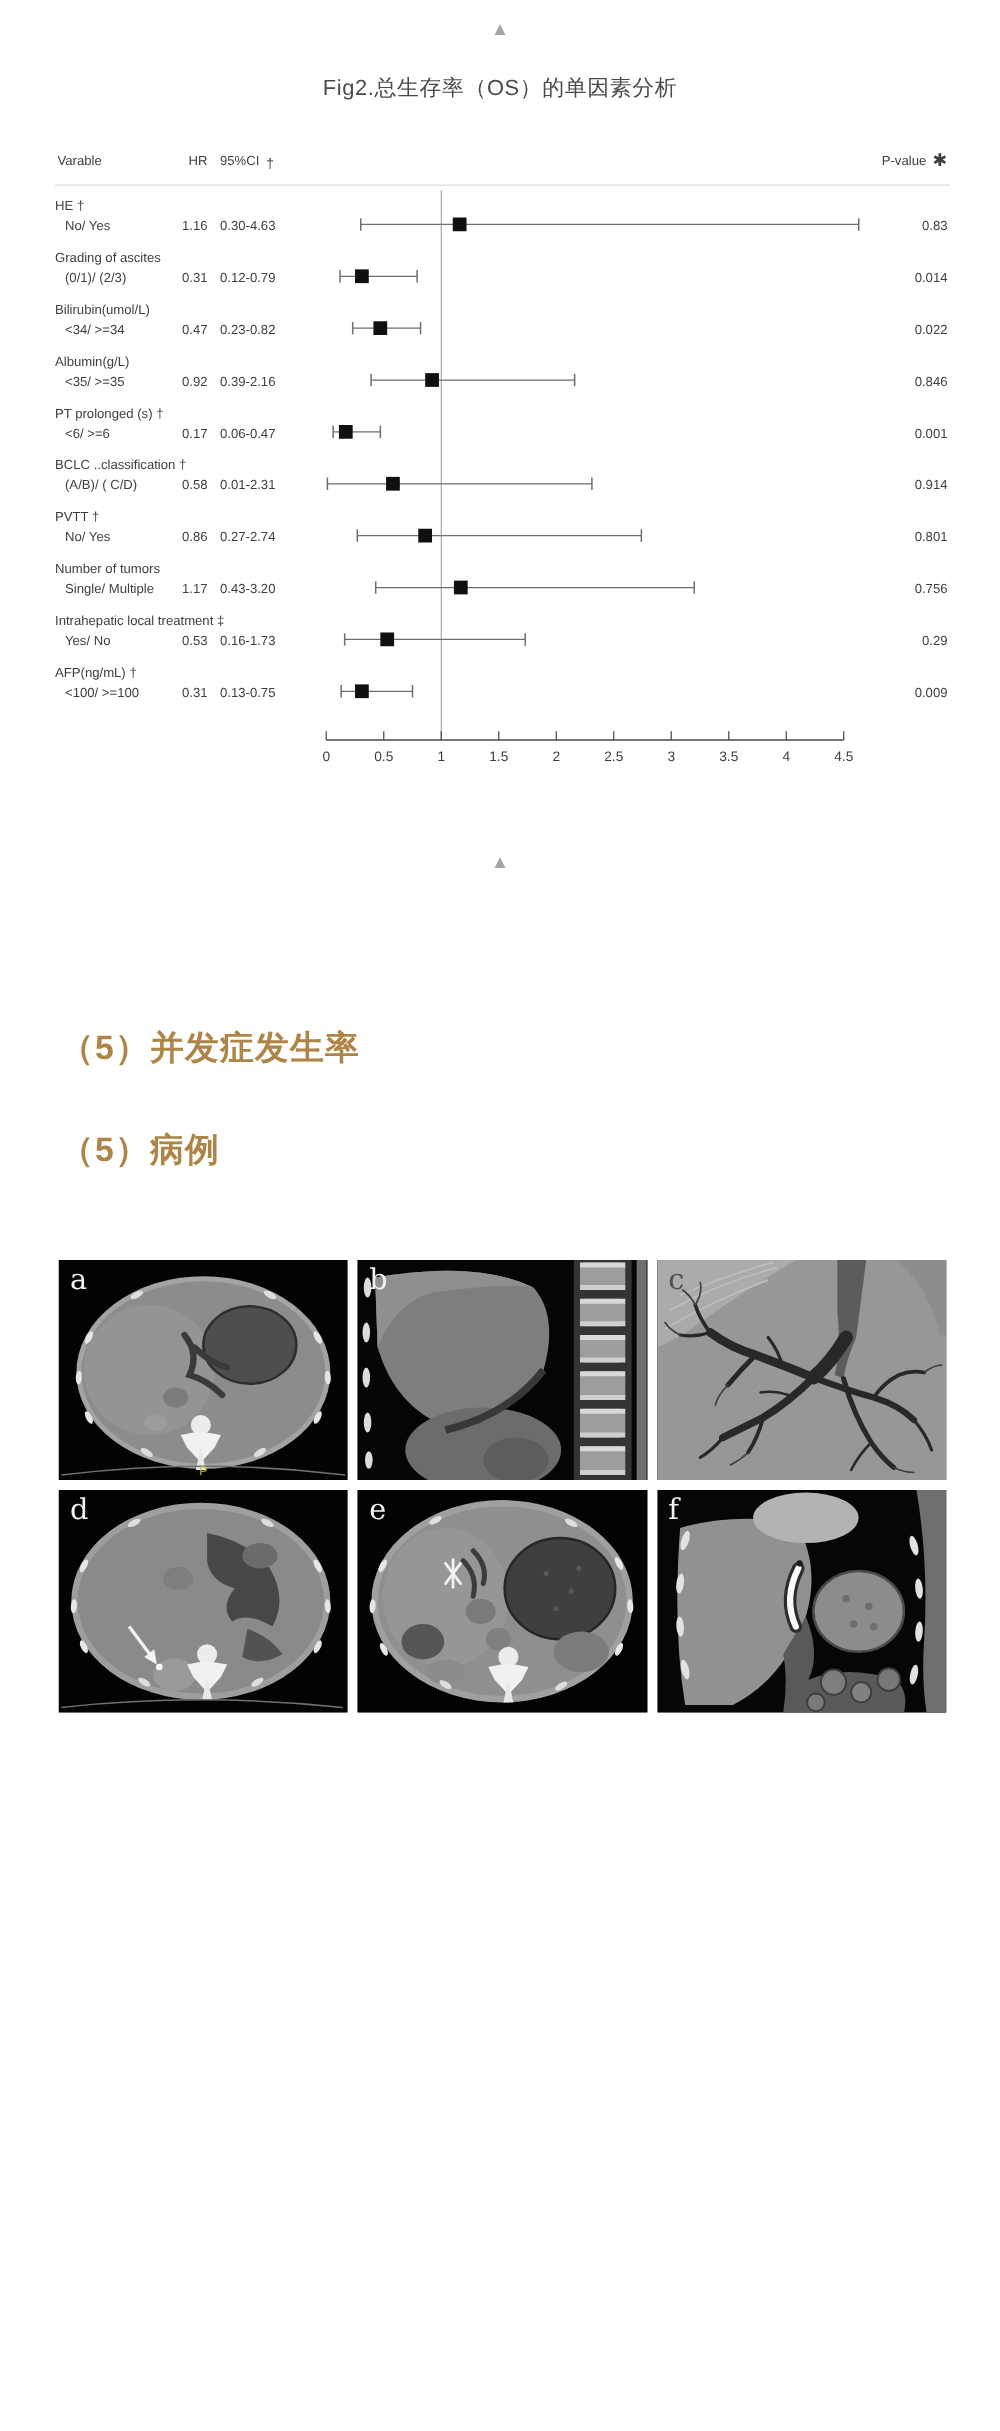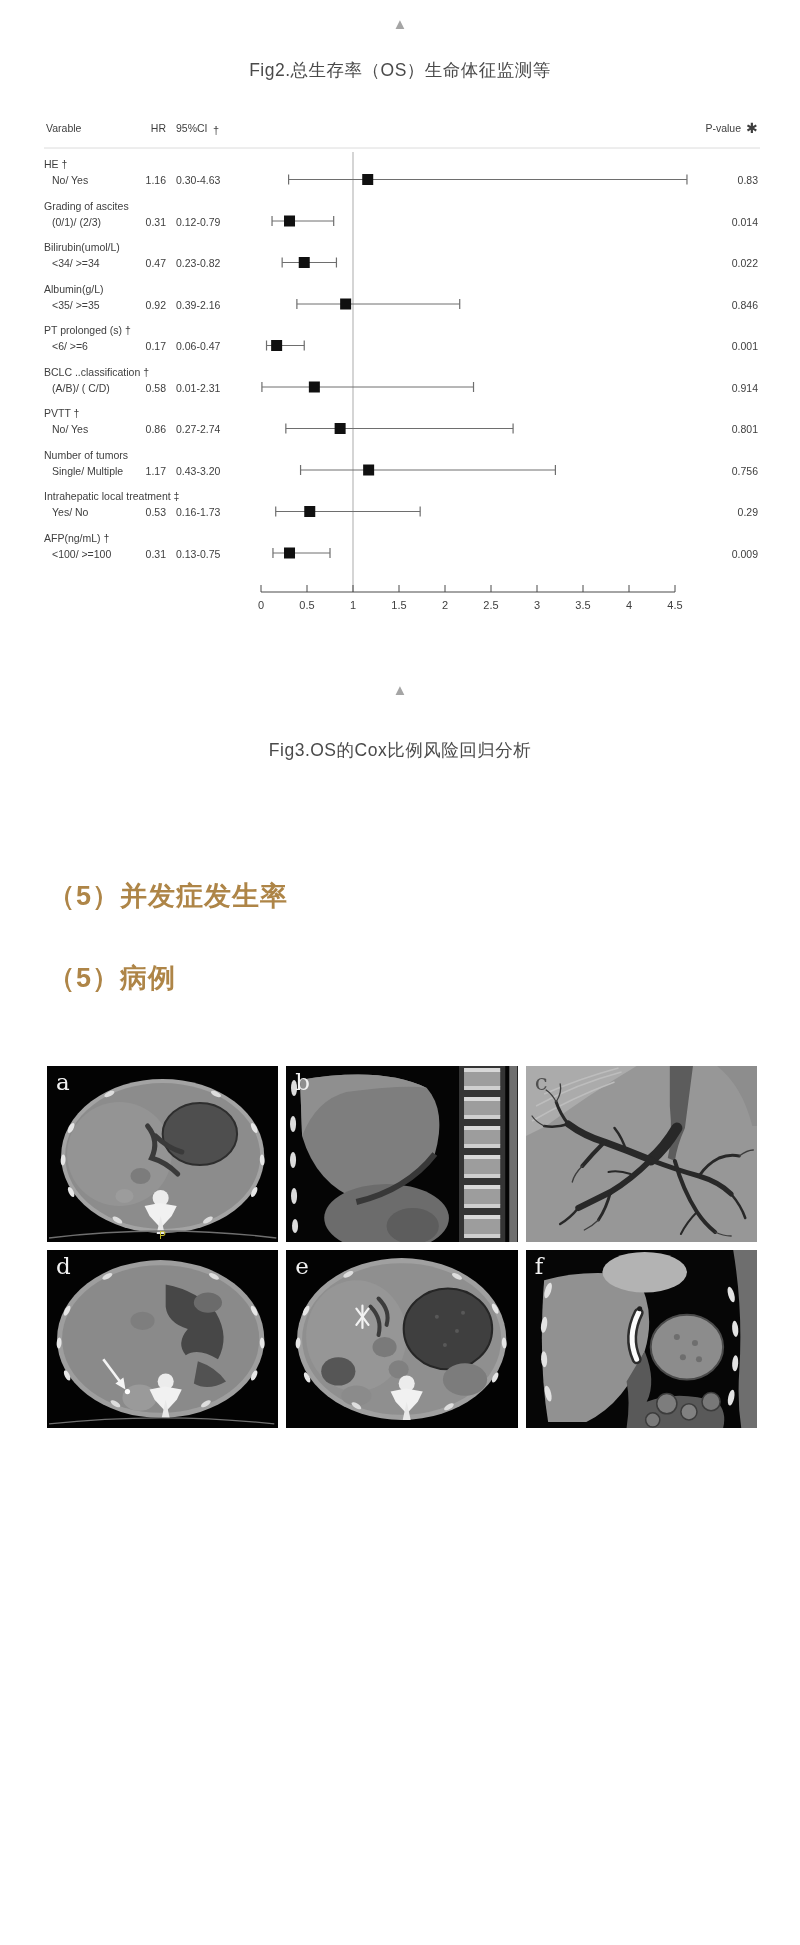--- a/index.html
+++ b/index.html
@@ -48,21 +48,21 @@
 </style>
 </head>
 <body>
 
 <div class="page">
 
   <div class="collapse-arrow">
     <span>▲</span>
   </div>
 
-  <div class="fig-caption">Fig2.总生存率（OS）生命体征监测等</div>
+  <div class="fig-caption">Fig2.总生存率（OS）的单因素分析</div>
 
   <figure class="forest-wrap">
     <svg id="forest-svg" viewBox="0 0 720 500" width="720" height="500">
         <text x="4" y="14" text-anchor="start" fill="#3e3e3e" font-size="10.5" font-family="&quot;Liberation Sans&quot;,sans-serif">Varable</text>
         <text x="124" y="14" text-anchor="end" fill="#3e3e3e" font-size="10.5" font-family="&quot;Liberation Sans&quot;,sans-serif">HR</text>
         <text x="134" y="14" text-anchor="start" fill="#3e3e3e" font-size="10.5" font-family="&quot;Liberation Sans&quot;,sans-serif">95%CI</text>
         <text x="171" y="16" text-anchor="start" fill="#3e3e3e" font-size="11" font-family="&quot;Liberation Sans&quot;,sans-serif">†</text>
         <text x="699" y="14" text-anchor="end" fill="#3e3e3e" font-size="10.5" font-family="&quot;Liberation Sans&quot;,sans-serif">P-value</text>
         <text x="704" y="15" text-anchor="start" fill="#3e3e3e" font-size="14" font-family="&quot;Liberation Sans&quot;,sans-serif">✱</text>
         <line x1="2" y1="30" x2="718" y2="30" stroke="#dcdcdc" stroke-width="1"></line>
@@ -178,21 +178,20 @@
         <text x="587" y="491" text-anchor="middle" fill="#3e3e3e" font-size="11" font-family="&quot;Liberation Sans&quot;,sans-serif">4</text>
         <line x1="633" y1="474" x2="633" y2="467" stroke="#4a4a4a" stroke-width="1"></line>
         <text x="633" y="491" text-anchor="middle" fill="#3e3e3e" font-size="11" font-family="&quot;Liberation Sans&quot;,sans-serif">4.5</text>
       </svg>
   </figure>
 
   <div class="collapse-arrow second">
     <span>▲</span>
   </div>
 
-  <div class="fig-caption fig3">Fig3.OS的Cox比例风险回归分析</div>
 
   <h2 class="section-title" style="color: rgb(174, 133, 71);">（5）并发症发生率</h2>
 
 
   <h2 class="section-title s5" style="color: rgb(174, 133, 71);">（5）病例</h2>
 
   <div class="ct-grid">
 
     <div class="ct-panel">
       <svg viewBox="0 0 230 176" preserveAspectRatio="none">

